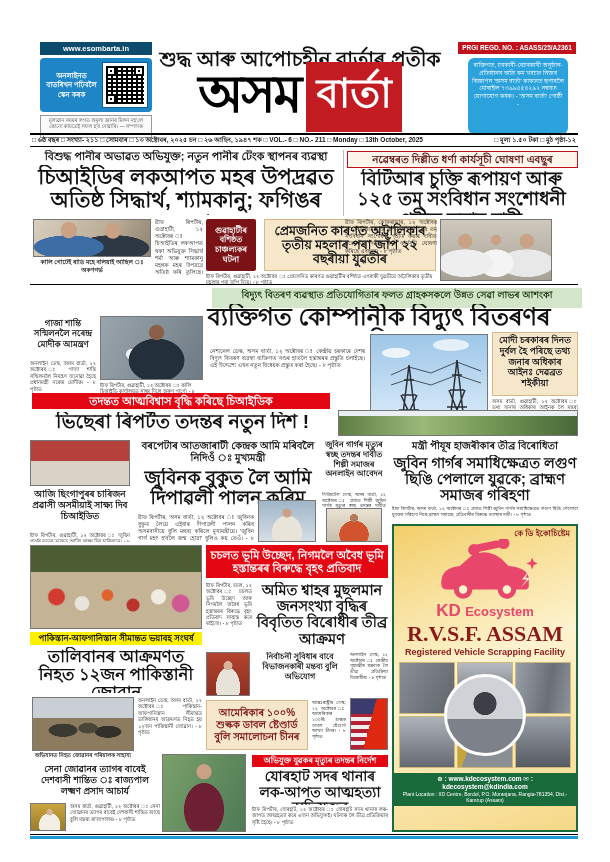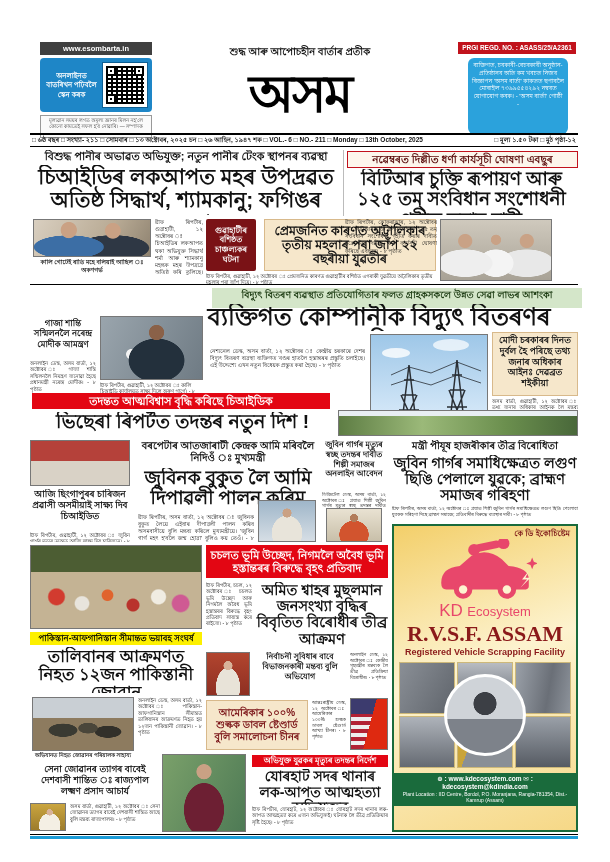--- a/index.html
+++ b/index.html
@@ -31,21 +31,21 @@
   .fs165{font-size:16.5px;line-height:1.1}
   .fs185{font-size:18.5px;line-height:1.1}
   .fs19{font-size:19px;line-height:1.1}
   .fs21{font-size:21px;line-height:1.1}
   .fs24{font-size:24px;line-height:1.05}
   .redb{background:#e30613;color:#fff}
   .tanb{background:#f6e7cb;border:1px solid #d8b98b}
   .ph{border:1px solid #777;box-sizing:border-box}
   .rule{background:#000}
   
-  .webbar{background:#404040;color:#fff}
+  .webbar{background:#0c4a6e;color:#fff}
   .scanbox{background:#1e86c7;border-radius:4px;display:flex;gap:3px;padding:4px;box-sizing:border-box}
   .qr{background:#fff;position:relative;width:46px;height:46px;flex:0 0 46px;border:1px solid #0e5e93;
       box-sizing:border-box;padding:3px}
   .qr-in{width:100%;height:100%;
      background:repeating-linear-gradient(0deg,#000 0 2px,transparent 2px 4px),
                 repeating-linear-gradient(90deg,#000 0 2px,#fff 2px 5px);}
   .qr-eye{position:absolute;width:10px;height:10px;border:2px solid #000;background:#fff;box-sizing:border-box}
   .qr-eye::after{content:"";position:absolute;left:2px;top:2px;width:2px;height:2px;background:#000}
   .quotebox{border:1px solid #999;background:#fafafa;color:#444}
   .logo-row{display:flex;align-items:center;justify-content:center;gap:6px}
@@ -119,21 +119,21 @@
      radial-gradient(circle at 50% 22%,#caa184 10%,transparent 11%),
      radial-gradient(ellipse at 50% 72%,#6d1f33 34%,transparent 35%),
      linear-gradient(115deg,#7aa06a,#4e7a55)}
   .ph-gov{background:
      radial-gradient(circle at 55% 32%,#d8b39a 12%,transparent 13%),
      radial-gradient(ellipse at 55% 82%,#f4efe4 40%,transparent 41%),
      linear-gradient(#caa53f,#9d7c2c)}
   
   .ad{background:linear-gradient(160deg,#f3cf6a,#fdf3cf 45%,#f6d887);border:2px solid #1a6b3c;box-sizing:border-box}
   .ad-brand-native{color:#7a1216}
-  .ad-kd{color:#e8476b;font-weight:normal}
+  .ad-kd{color:#e8476b;font-weight:bold}
   .ad-title{font-family:"Liberation Serif","DejaVu Serif",serif;color:#8b1a1a;font-weight:bold}
   .ad-sub{color:#8b1a1a;font-weight:bold}
   .ad-collage{display:grid;grid-template-columns:1fr 1fr 1fr;gap:2px;position:relative}
   .ad-cell{height:52px;border:1px solid #cdb879;box-sizing:border-box}
   .c1{background:linear-gradient(120deg,#8a8f96,#5f646b)}
   .c2{background:linear-gradient(#b8bcc2,#7d828a 60%,#4d525a)}
   .c3{background:linear-gradient(100deg,#9aa0a8,#6a6f77 60%,#8d939b)}
   .c4{background:linear-gradient(#aeb3ba,#656a72)}
   .c5{background:linear-gradient(110deg,#c9a43a 0 30%,#8a8f96 30%)}
   .c6{background:linear-gradient(#9aa0a8,#565b63)}
@@ -157,24 +157,25 @@
     <div class="qr">
       <div class="qr-in"></div>
       <div class="qr-eye" style="left:3px;top:3px"></div>
       <div class="qr-eye" style="right:3px;top:3px"></div>
       <div class="qr-eye" style="left:3px;bottom:3px"></div>
     </div>
   </div>
 
   <div class="abs quotebox ctr fs5" style="left:40px;top:115px;width:112px;height:23px;padding:1px;box-sizing:border-box">মূল্যৱান সময়ৰ লগত অমূল্য জ্ঞানৰ মিলন নহ'লে কোনো কামতেই সফল হ'ব নোৱাৰি। — সম্পাদক</div>
 
-  <div class="abs ctr b" style="left:150px;top:44px;width:300px;font-size:10px">শুদ্ধ আৰু আপোচহীন বাৰ্তাৰ প্ৰতীক</div>
+  <div class="abs ctr b" style="left:150px;top:44px;width:300px;font-size:20px">শুদ্ধ আৰু আপোচহীন বাৰ্তাৰ প্ৰতীক</div>
 
   <div class="abs logo-row" style="left:140px;top:62px;width:320px;height:70px">
     <span class="logo-black">অসম</span>
+    <span class="logo-red">বাৰ্তা</span>
   </div>
 
   <div class="abs regdbar ctr b fs65" style="left:458px;top:42px;width:118px;height:12px;line-height:12px">PRGI REGD. NO. : ASASS/25/A2361</div>
 
   <div class="abs promobox ctr fs6" style="left:468px;top:58px;width:100px;height:76px">ব্যক্তিগত, চৰকাৰী-বেচৰকাৰী অনুষ্ঠান-প্ৰতিষ্ঠানৰ অতি কম খৰচত নিজৰ বিজ্ঞাপন 'অসম বাৰ্তা' কাকতত ছপাবলৈ মোবাইল ৭৩৯৯৫৫৪২৯২ নম্বৰত যোগাযোগ কৰক। - 'অসম বাৰ্তা' গোষ্ঠী -</div>
 
   <div class="abs dateline fs65 b" style="left:30px;top:133px;width:548px;height:14px">
     <span>□ ৬ষ্ঠ বছৰ  □ সংখ্যা- ২১১  □ সোমবাৰ  □ ১৩ অক্টোবৰ, ২০২৫ চন  □ ২৬ আহিন, ১৯৪৭ শক    □ VOL.- 6  □ NO.- 211  □ Monday  □ 13th October, 2025</span>
     <span>□ মূল্য ১.৫০ টকা  □ মুঠ পৃষ্ঠা-১২</span>
   </div>

